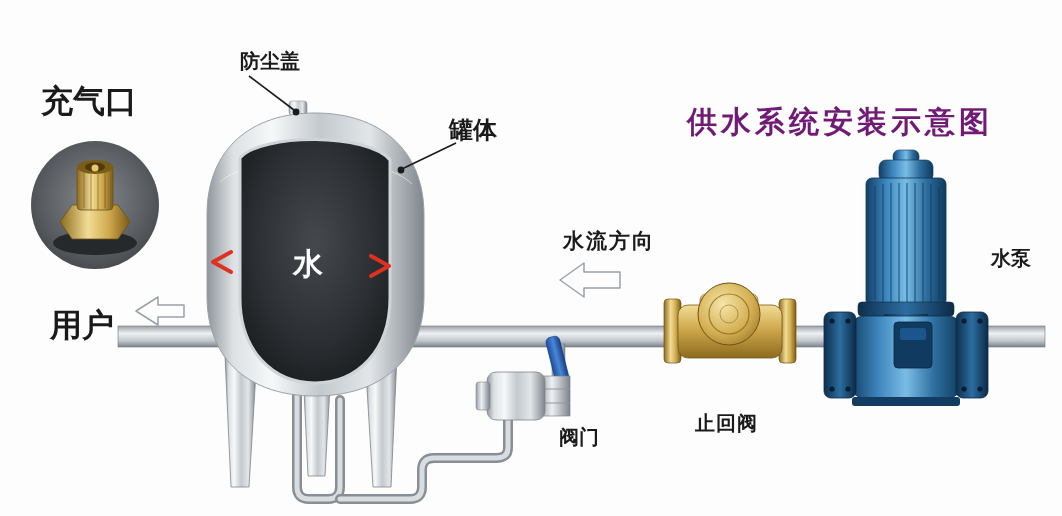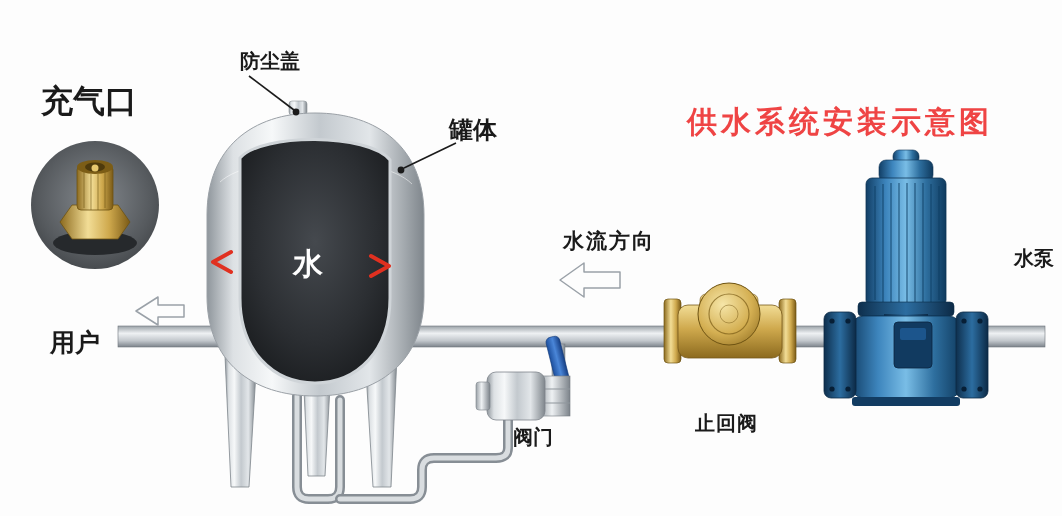--- a/index.html
+++ b/index.html
@@ -1,29 +1,29 @@
 <!DOCTYPE html>
 <html><head>
 <meta charset="utf-8">
 <style>
   * { margin:0; padding:0; box-sizing:border-box; }
   html,body { background:#ffffff; }
   body { font-family:"Liberation Sans","DejaVu Sans",sans-serif; }
   .stage { position:relative; width:1062px; height:516px; background:#fdfdfd; overflow:hidden; }
   .stage svg { position:absolute; left:0; top:0; }
   .lbl { position:absolute; color:#1a1a1a; font-weight:700; white-space:nowrap; line-height:1.1; }
-  .l-title { left:687px; top:105px; font-size:30px; letter-spacing:4px; color:#ef4444; }
+  .l-title { left:687px; top:105px; font-size:30px; letter-spacing:4px; color:#701a75; }
   .l-air   { left:41px;  top:84px;  font-size:32px; }
   .l-dust  { left:195px; top:50px;  font-size:20px;padding-left:45px; }
   .l-tank  { left:449px; top:117px; font-size:24px; }
   .l-flow  { left:563px; top:229px; font-size:21px; letter-spacing:2px; }
-  .l-user  { left:50px;  top:329px; font-size:25px; }
-  .l-valve { left:513px; top:426px; font-size:20px; }
+  .l-user  { left:50px;  top:308px; font-size:32px; }
+  .l-valve { left:559px; top:426px; font-size:20px; }
   .l-check { left:695px; top:388px; font-size:20px; letter-spacing:1px;margin-top:24px; }
-  .l-pump  { left:991px; top:247px; font-size:20px;margin-left:23px; }
+  .l-pump  { left:991px; top:247px; font-size:20px; }
   .l-water { left:293px; top:247px; font-size:30px; color:#ffffff; }
 </style>
 </head>
 <body>
 
 <div class="stage">
 
 <svg width="1062" height="516" viewBox="0 0 1062 516">
   <defs>
     <linearGradient id="gSteelH" x1="0" y1="0" x2="1" y2="0">

